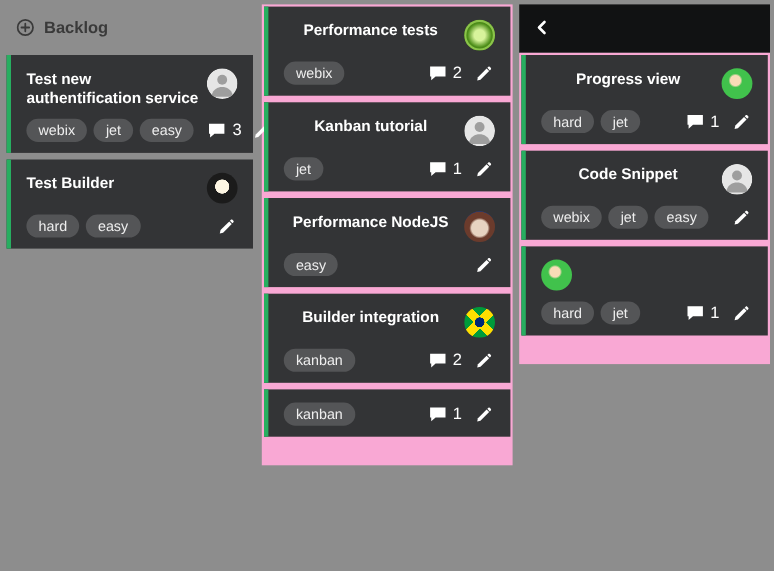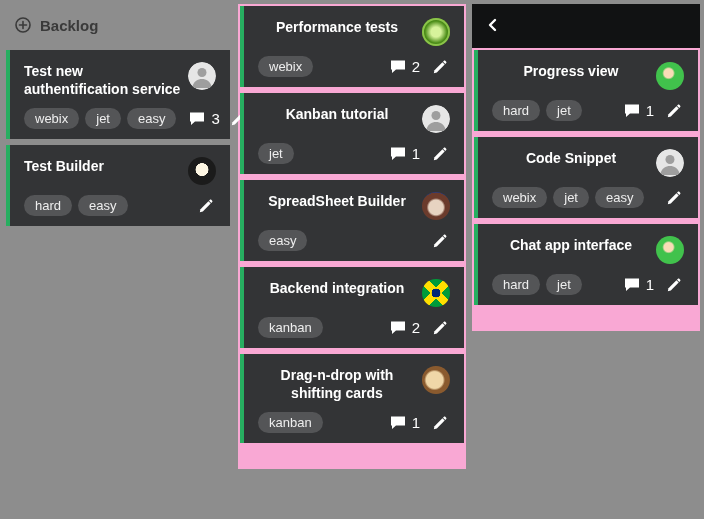--- a/index.html
+++ b/index.html
@@ -255,37 +255,37 @@
             <span class="pencil">
               <svg width="16" height="16" viewBox="0 0 16 16">
                 <path d="M2.5 11.2 10.4 3.3l2.3 2.3-7.9 7.9-3 .7z" fill="#fff"></path>
                 <path d="M11 2.7l.9-.9c.4-.4 1-.4 1.4 0l.9.9c.4.4.4 1 0 1.4l-.9.9z" fill="#fff"></path>
               </svg>
             </span>
           </div>
         </div>
         <div class="card">
           <div class="card-top">
-            <div class="card-title">SpreadSheet Builder</div>
+            <div class="card-title">Performance NodeJS</div>
             <div class="avatar av-dog"></div>
           </div>
           <div class="card-bottom">
             <span class="tag">easy</span>
             <span class="spacer"></span>
             <span class="pencil">
               <svg width="16" height="16" viewBox="0 0 16 16">
                 <path d="M2.5 11.2 10.4 3.3l2.3 2.3-7.9 7.9-3 .7z" fill="#fff"></path>
                 <path d="M11 2.7l.9-.9c.4-.4 1-.4 1.4 0l.9.9c.4.4.4 1 0 1.4l-.9.9z" fill="#fff"></path>
               </svg>
             </span>
           </div>
         </div>
         <div class="card">
           <div class="card-top">
-            <div class="card-title">Backend integration</div>
+            <div class="card-title">Builder integration</div>
             <div class="avatar av-flag-br"></div>
           </div>
           <div class="card-bottom">
             <span class="tag">kanban</span>
             <span class="spacer"></span>
             <span class="comments">
               <span>
                 <svg width="18" height="18" viewBox="0 0 18 18">
                   <path d="M2 2.5h14v9H7l-4 3.5V11.5H2z" fill="#fff"></path>
                 </svg>
@@ -294,24 +294,20 @@
             </span>
             <span class="pencil">
               <svg width="16" height="16" viewBox="0 0 16 16">
                 <path d="M2.5 11.2 10.4 3.3l2.3 2.3-7.9 7.9-3 .7z" fill="#fff"></path>
                 <path d="M11 2.7l.9-.9c.4-.4 1-.4 1.4 0l.9.9c.4.4.4 1 0 1.4l-.9.9z" fill="#fff"></path>
               </svg>
             </span>
           </div>
         </div>
         <div class="card">
-          <div class="card-top">
-            <div class="card-title">Drag-n-drop with shifting cards</div>
-            <div class="avatar av-wrap"></div>
-          </div>
           <div class="card-bottom">
             <span class="tag">kanban</span>
             <span class="spacer"></span>
             <span class="comments">
               <span>
                 <svg width="18" height="18" viewBox="0 0 18 18">
                   <path d="M2 2.5h14v9H7l-4 3.5V11.5H2z" fill="#fff"></path>
                 </svg>
               </span>
               <span>1</span>
@@ -379,21 +375,20 @@
             <span class="pencil">
               <svg width="16" height="16" viewBox="0 0 16 16">
                 <path d="M2.5 11.2 10.4 3.3l2.3 2.3-7.9 7.9-3 .7z" fill="#fff"></path>
                 <path d="M11 2.7l.9-.9c.4-.4 1-.4 1.4 0l.9.9c.4.4.4 1 0 1.4l-.9.9z" fill="#fff"></path>
               </svg>
             </span>
           </div>
         </div>
         <div class="card">
           <div class="card-top">
-            <div class="card-title">Chat app interface</div>
             <div class="avatar av-anime"></div>
           </div>
           <div class="card-bottom">
             <span class="tag">hard</span>
             <span class="tag">jet</span>
             <span class="spacer"></span>
             <span class="comments">
               <span>
                 <svg width="18" height="18" viewBox="0 0 18 18">
                   <path d="M2 2.5h14v9H7l-4 3.5V11.5H2z" fill="#fff"></path>

